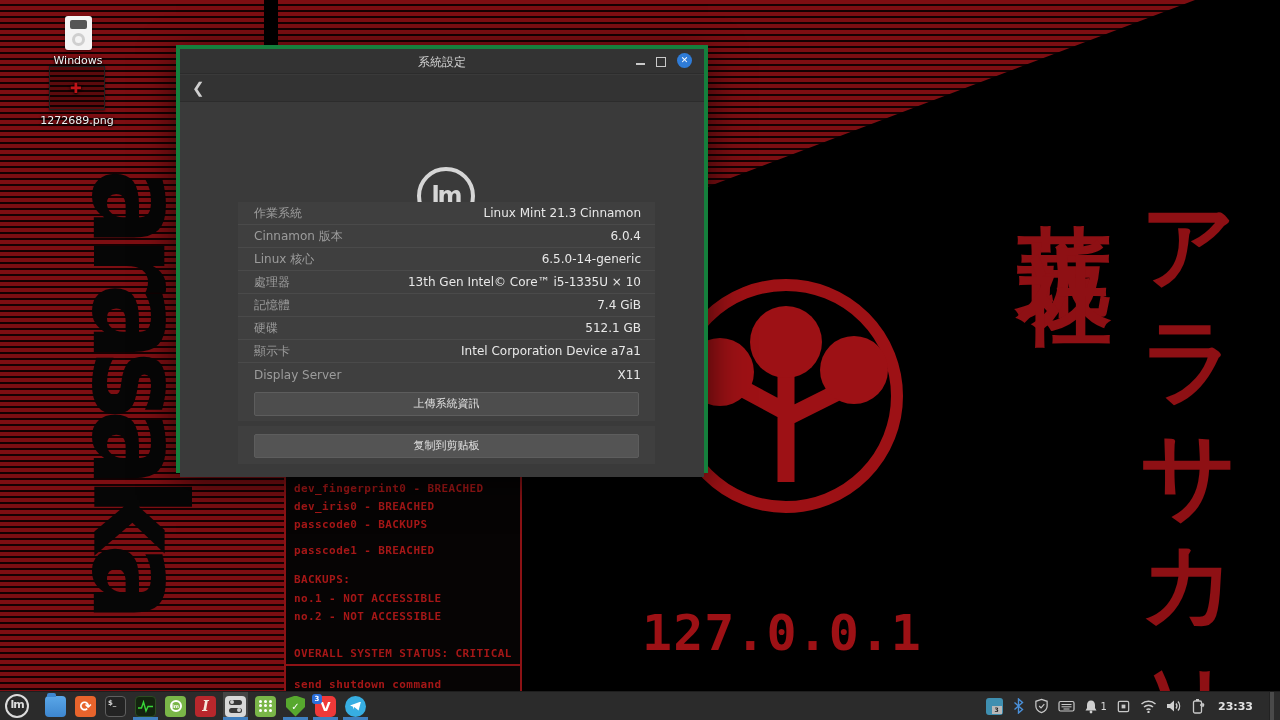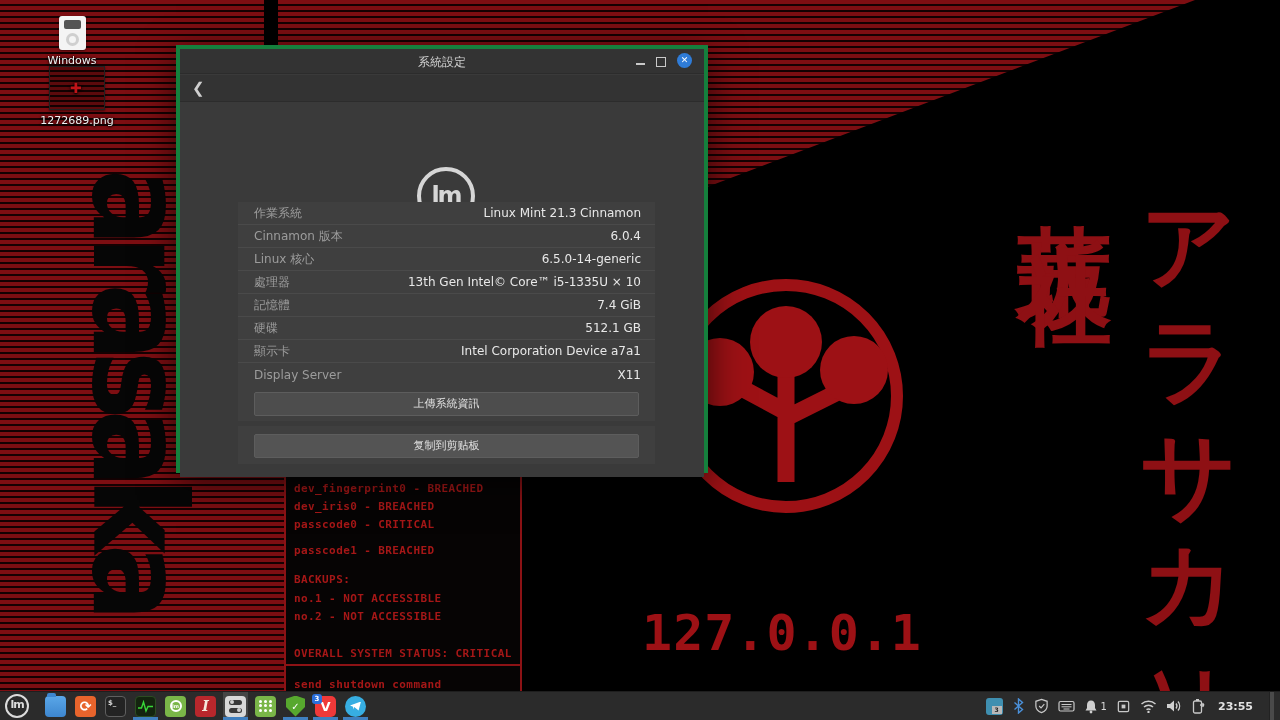--- a/index.html
+++ b/index.html
@@ -161,32 +161,32 @@
     </svg>
 
     <div class="ip-text">127.0.0.1</div>
     <div class="vcol kanji">荒坂社</div>
     <div class="vcol kata">アラサカ社</div>
 
     <div class="breach">
       <div class="rule" style="top:17px"></div>
       <div class="bline" style="top:26px">dev_fingerprint0 - BREACHED</div>
       <div class="bline" style="top:44px">dev_iris0 - BREACHED</div>
-      <div class="bline" style="top:62px">passcode0 - CRITICAL</div>
+      <div class="bline" style="top:62px">passcode0 - BACKUPS</div>
       <div class="bline" style="top:88px">passcode1 - BREACHED</div>
       <div class="bline" style="top:117px">BACKUPS:</div>
       <div class="bline" style="top:136px">no.1 - NOT ACCESSIBLE</div>
       <div class="bline" style="top:154px">no.2 - NOT ACCESSIBLE</div>
       <div class="bline" style="top:191px">OVERALL SYSTEM STATUS: CRITICAL</div>
       <div class="rule" style="top:208px"></div>
       <div class="bline" style="top:222px">send shutdown command</div>
     </div>
   </div>
 
-  <div class="dicon" style="left:30px; top:16px;">
+  <div class="dicon" style="left:36px; top:16px;">
     <div class="art win-art">
       <div class="scr"></div>
         <div class="whl"></div>
     </div>
     <div>Windows</div>
   </div>
   <div class="dicon" style="left:35px; top:66px;">
     <div class="art png-art">
       <div class="plus">✚</div>
     </div>
@@ -359,18 +359,18 @@
       </svg>
       <svg width="16" height="14" viewBox="0 0 16 14">
         <polygon points="1,5 4,5 8,1.5 8,12.5 4,9 1,9" fill="#cfcfcf"></polygon>
         <path d="M10 4.5 a4 4 0 0 1 0 5 M12 2.5 a7 7 0 0 1 0 9" fill="none" stroke="#cfcfcf" stroke-width="1.3"></path>
       </svg>
       <svg width="15" height="16" viewBox="0 0 15 16">
         <rect x="2.5" y="3" width="8" height="12" rx="1.5" fill="none" stroke="#c9c9c9" stroke-width="1.3"></rect>
         <rect x="5" y="1" width="3" height="2" fill="#c9c9c9"></rect>
         <path d="M9 7 L13 7 M13 7 L11.5 5.2 M13 7 L11.5 8.8" fill="none" stroke="#c9c9c9" stroke-width="1.3"></path>
       </svg>
-      <div class="clock">23:55</div>
+      <div class="clock">23:33</div>
       <div class="show-desktop"></div>
     </div>
   </div>
 
 </div>
 
 </body></html>

